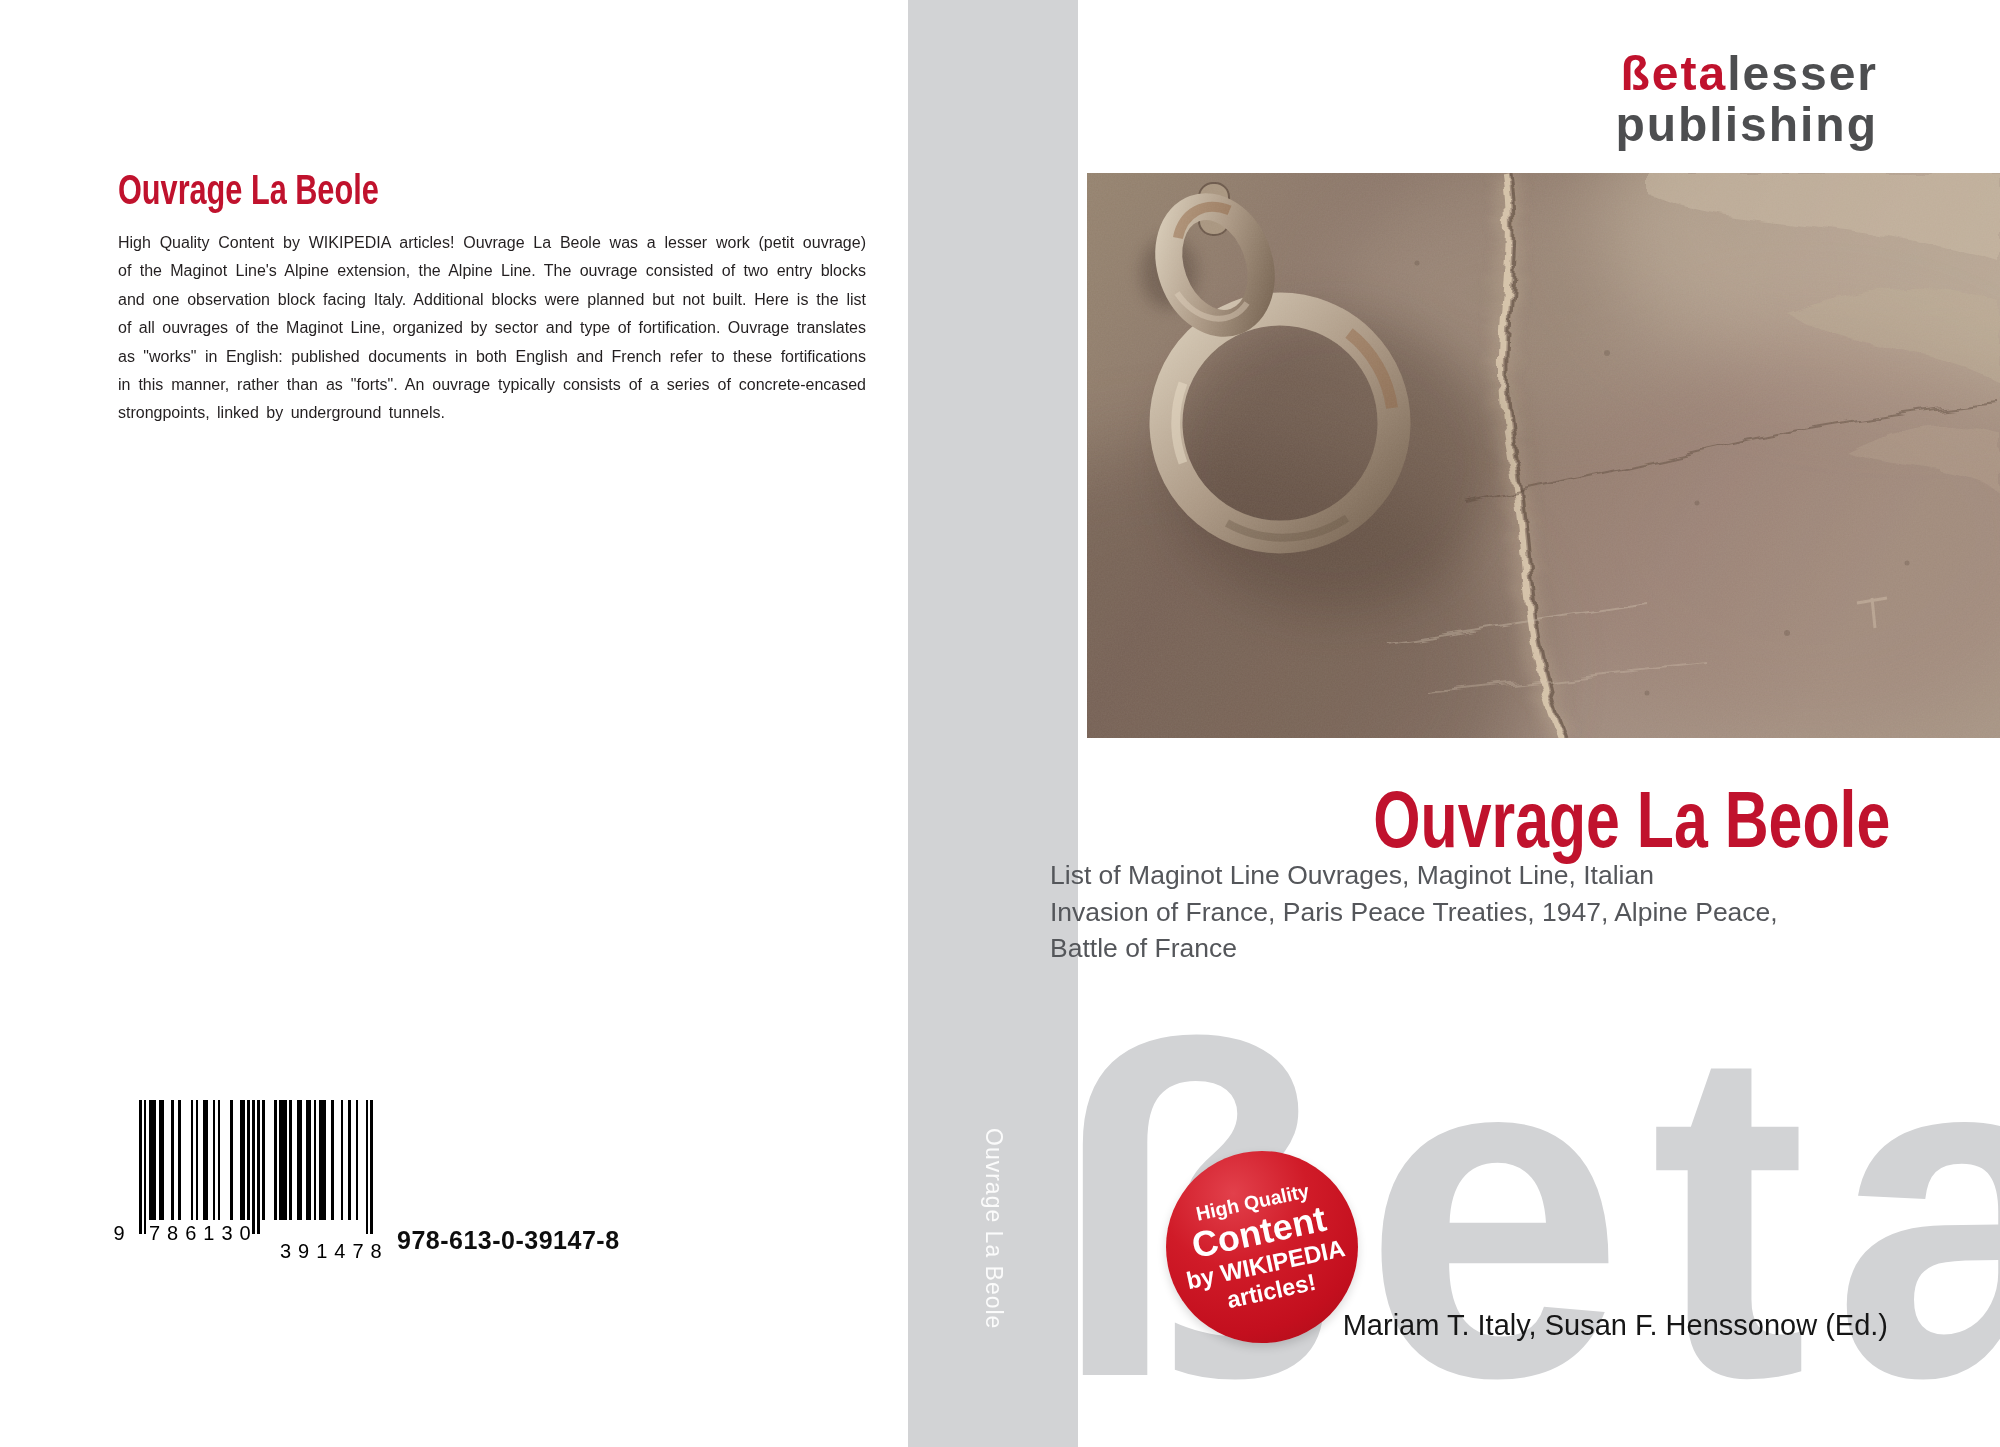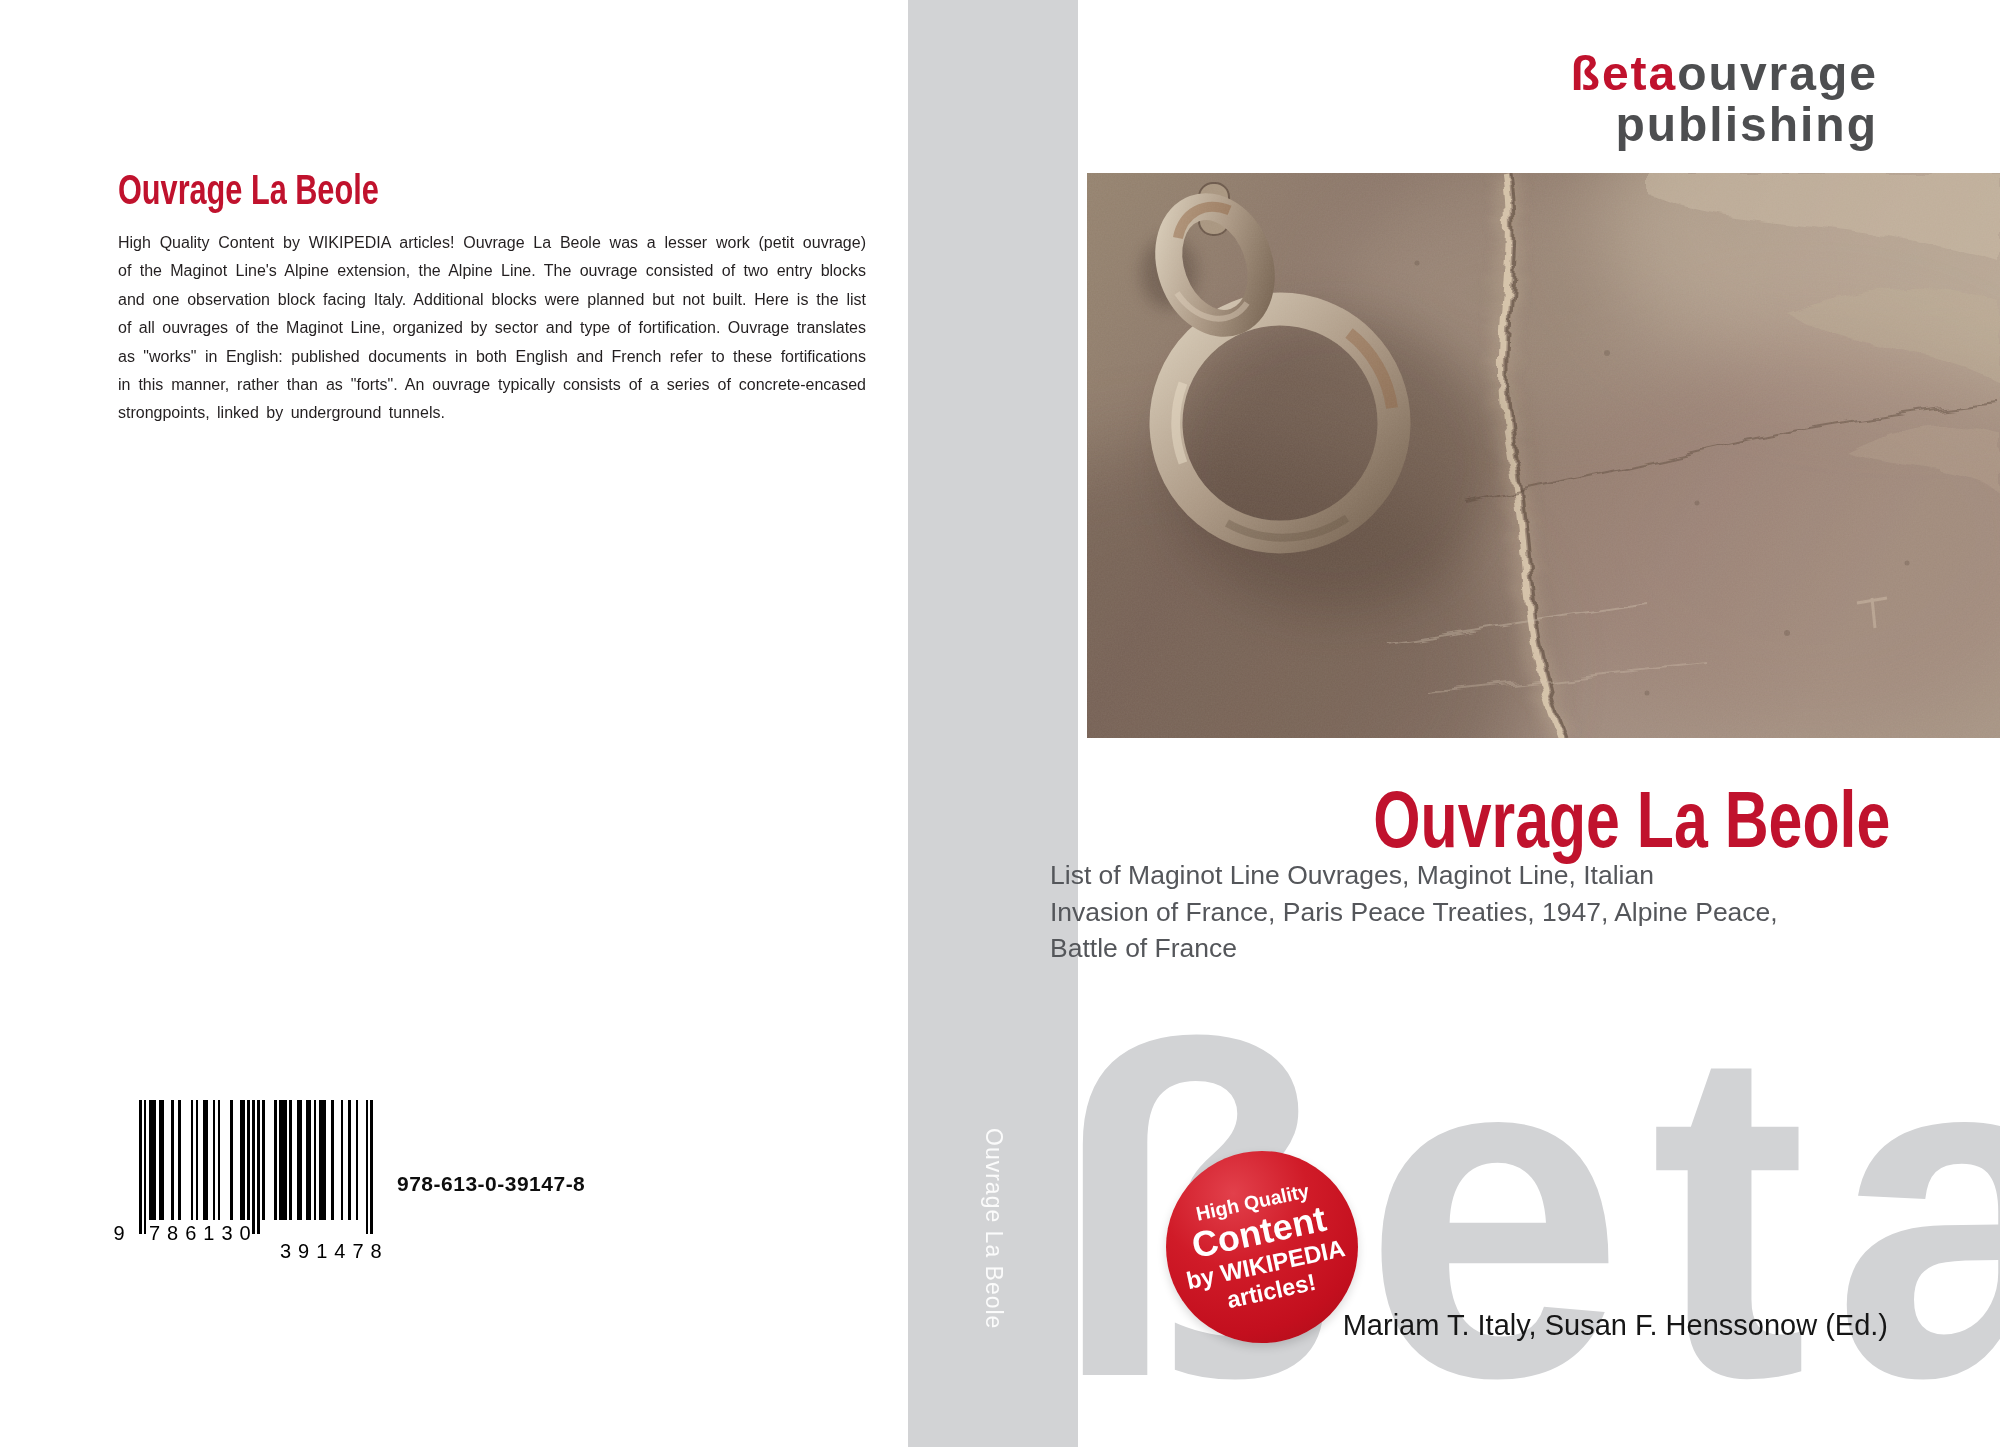--- a/index.html
+++ b/index.html
@@ -25,22 +25,22 @@
   .bar.guard{height:134px;}
   .bc-digits{
     position:absolute; top:121px; height:24px; background:#fff; z-index:2;
     font-size:20px; font-weight:500; color:#000; letter-spacing:7px;
     text-align:center; line-height:24px; white-space:nowrap;
   }
   .bc-lead{left:-14px; width:26px; letter-spacing:0;}
   .bc-g1{left:29px; width:100px;}
   .bc-g2{left:160px; width:100px;margin-top:18px;}
   .isbn{
-    position:absolute; left:397px; top:1172px;
-    font-size:21px; font-weight:bold; color:#0e0e0e; letter-spacing:.5px;
+    position:absolute; left:397px; top:1226px;
+    font-size:25px; font-weight:bold; color:#0e0e0e; letter-spacing:.5px;
   }
   
   .spine{position:absolute; left:908px; top:0; width:170px; height:1447px; background:#d2d3d5;}
   .spine-title{
     position:absolute; top:1128px; left:50%; transform:translateX(-50%);
     writing-mode:vertical-rl; font-size:23px; color:#fbfbfb; letter-spacing:1px;
     white-space:nowrap;
   }
   
   .watermark{
@@ -150,21 +150,21 @@
 
   <section class="spine">
     <div class="spine-title">Ouvrage La Beole</div>
   </section>
 
   <section>
 
     <div class="watermark">ßeta</div>
 
     <div class="logo">
-      <div><span class="beta">ßeta</span><span>ouvrage</span></div>
+      <div><span class="beta">ßeta</span><span>lesser</span></div>
       <div>publishing</div>
     </div>
 
     <div class="photo">
       <svg width="913" height="565" viewBox="0 0 913 565" xmlns="http://www.w3.org/2000/svg">
         <defs>
           <linearGradient id="bg1" x1="0" y1="0" x2="1" y2="0.35">
             <stop offset="0" stop-color="#95836f"></stop>
             <stop offset="0.3" stop-color="#8a7568"></stop>
             <stop offset="0.55" stop-color="#8f7a6b"></stop>

